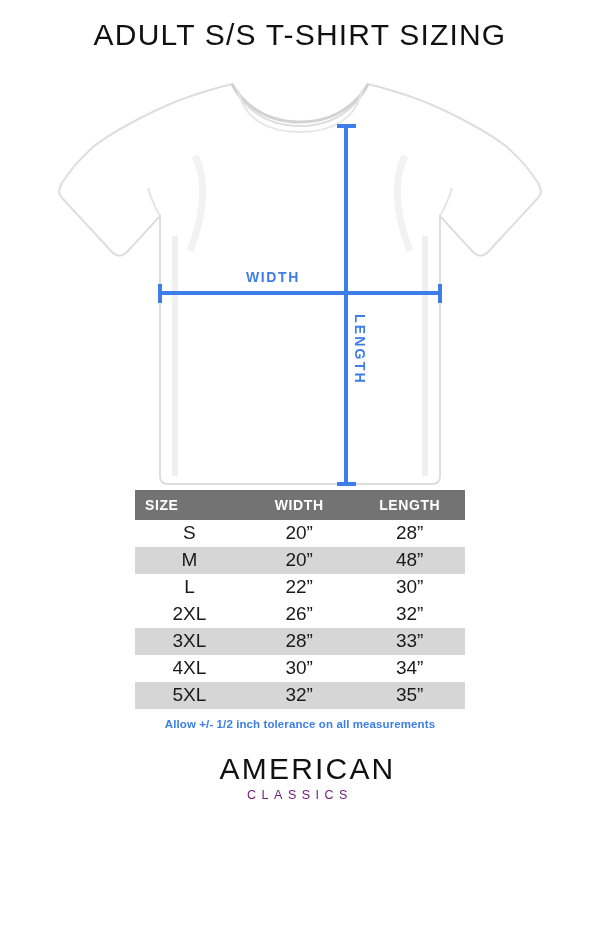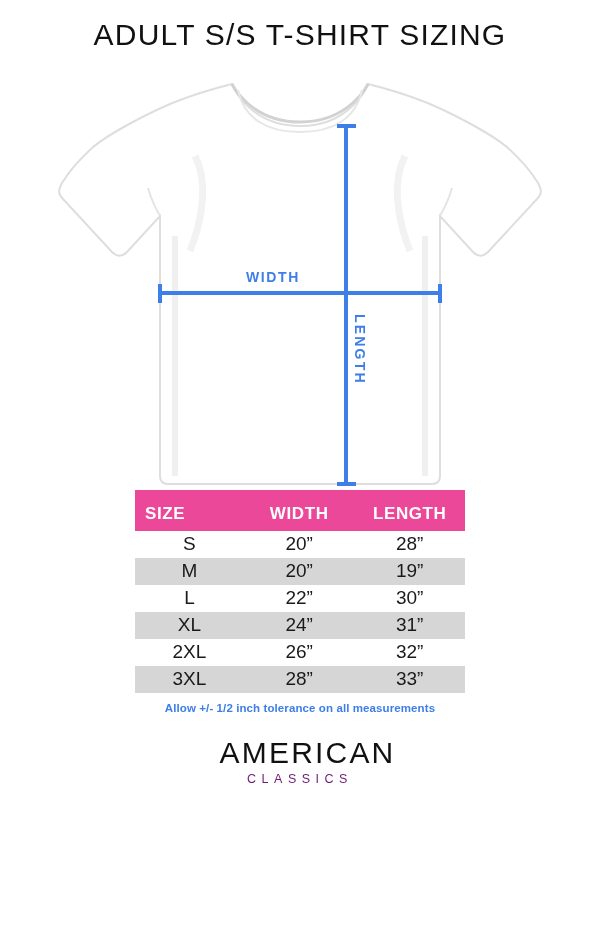--- a/index.html
+++ b/index.html
@@ -74,26 +74,26 @@
   .table-wrap {
     width: 330px;
     margin-top: 4px;
   }
   table.size-table {
     width: 100%;
     border-collapse: collapse;
     table-layout: fixed;
   }
   table.size-table thead th {
-    background: #ec4899;
+    background: #737373;
     color: #ffffff;
-    font-size: 17px;
+    font-size: 14px;
     font-weight: bold;
     letter-spacing: 0.6px;
-    padding: 14px 0 7px 0;
+    padding: 7px 0 7px 0;
     text-align: center;
   }
   table.size-table thead th.col-size {
     text-align: left;
     padding-left: 10px;
     width: 33%;
   }
   table.size-table tbody td {
     font-size: 19px;
     text-align: center;
@@ -208,42 +208,47 @@
       </thead>
       <tbody>
         <tr class="odd">
           <td>S</td>
           <td>20”</td>
           <td>28”</td>
         </tr>
         <tr class="even">
           <td>M</td>
           <td>20”</td>
-          <td>19”</td>
+          <td>48”</td>
         </tr>
         <tr class="odd">
           <td>L</td>
           <td>22”</td>
           <td>30”</td>
-        </tr>
-        <tr class="even">
-          <td>XL</td>
-          <td>24”</td>
-          <td>31”</td>
         </tr>
         <tr class="odd">
           <td>2XL</td>
           <td>26”</td>
           <td>32”</td>
         </tr>
         <tr class="even">
           <td>3XL</td>
           <td>28”</td>
           <td>33”</td>
         </tr>
+        <tr class="odd">
+          <td>4XL</td>
+          <td>30”</td>
+          <td>34”</td>
+        </tr>
+        <tr class="even">
+          <td>5XL</td>
+          <td>32”</td>
+          <td>35”</td>
+        </tr>
       </tbody>
     </table>
   </div>
 
   <div class="tolerance">Allow +/- 1/2 inch tolerance on all measurements</div>
 
   <div class="brand">
     <div class="brand-main">AMERICAN</div>
     <div class="brand-sub">CLASSICS</div>
   </div>

